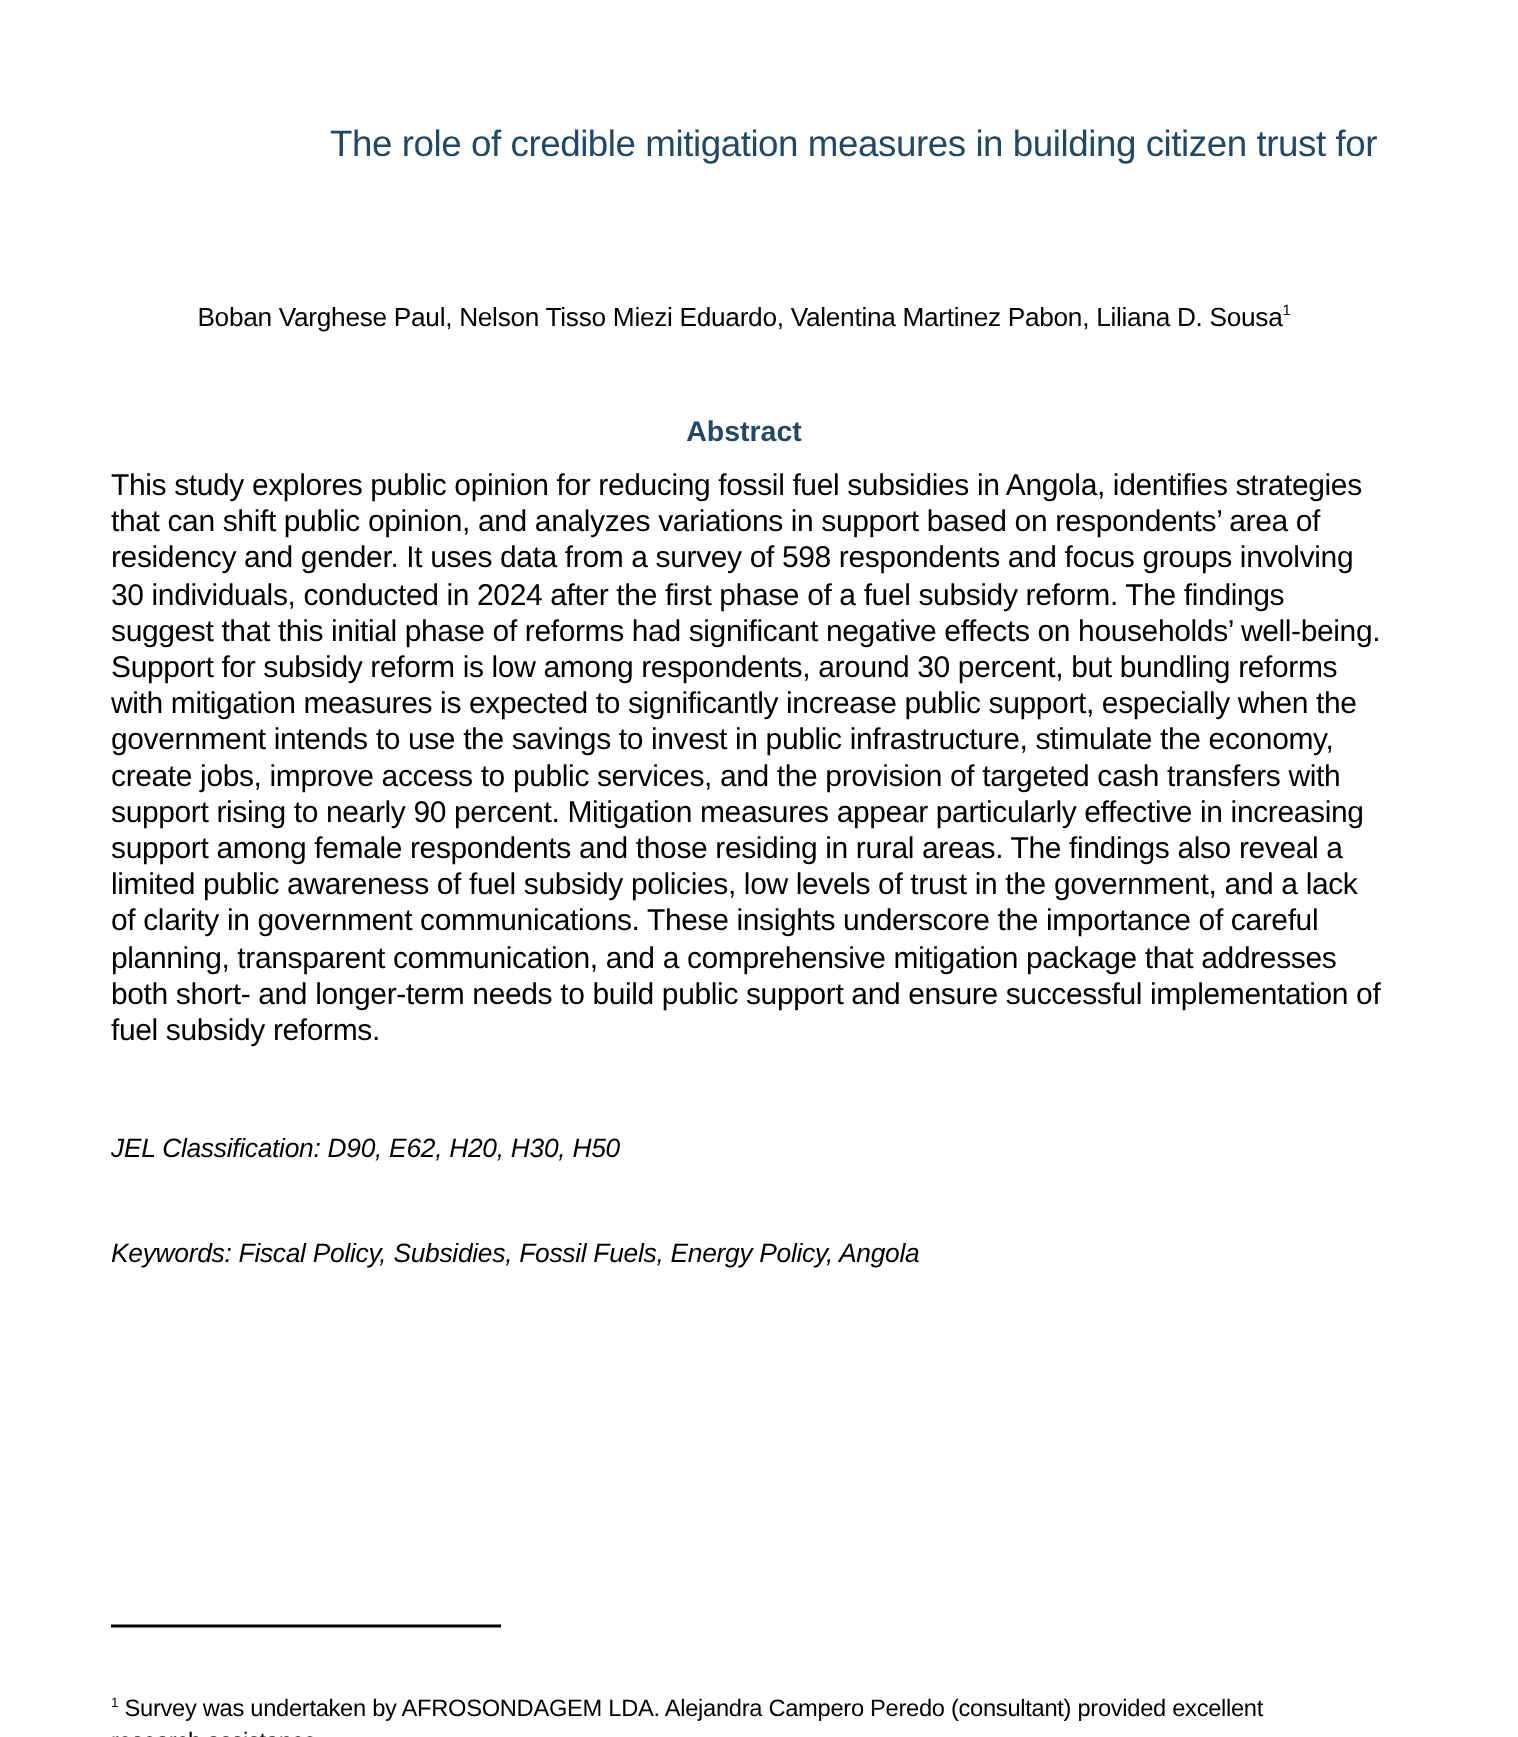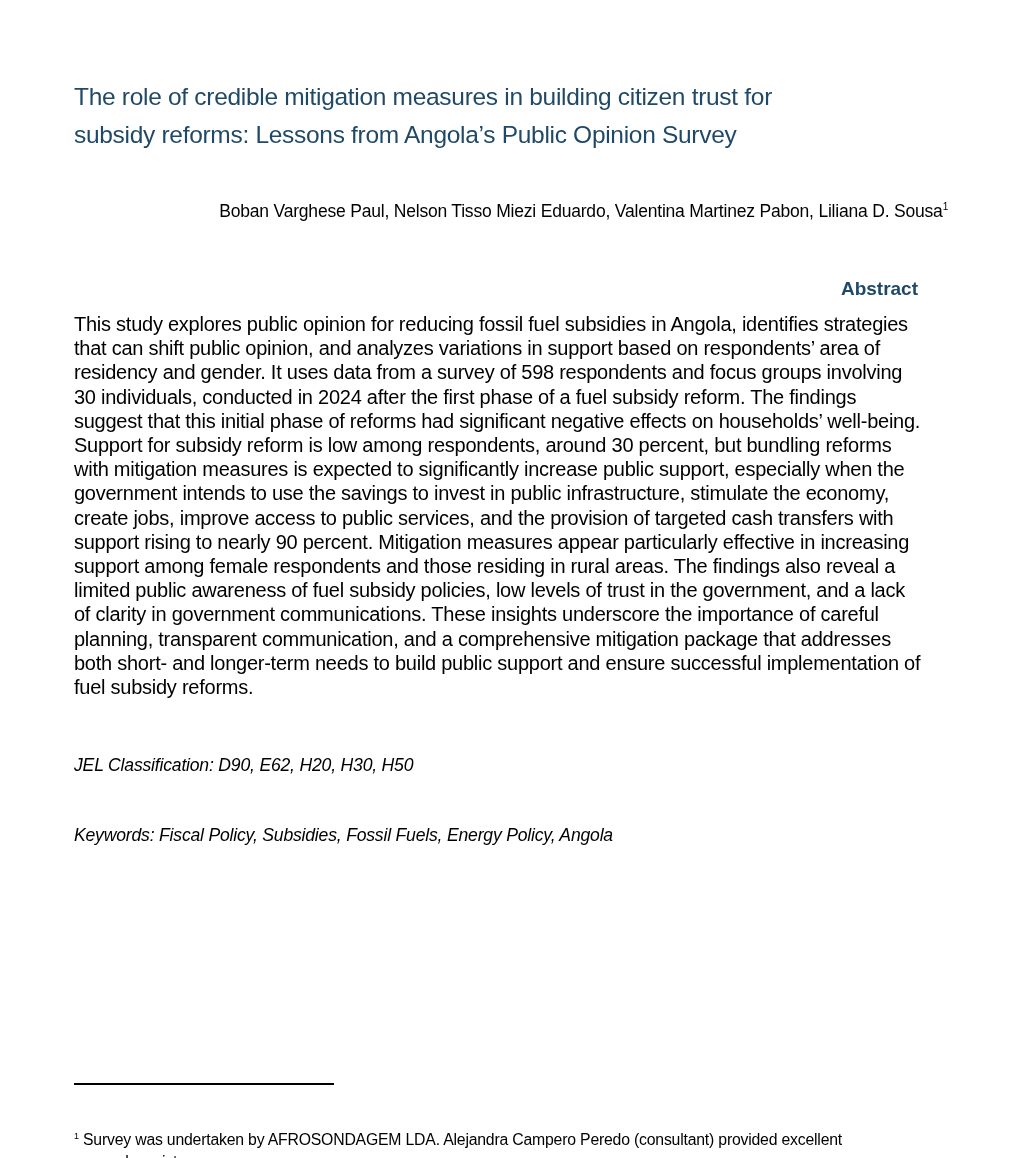--- a/index.html
+++ b/index.html
@@ -2,32 +2,32 @@
 <html><head>
 <meta charset="utf-8">
 <style>
   html, body { margin: 0; padding: 0; background: #ffffff; }
   body {
     width: 1012px; height: 1158px; position: relative; overflow: hidden;
     font-family: "Liberation Sans", sans-serif; color: #000;
   }
   .title {
     position: absolute; left: 74px; top: 78px; width: 844px;
-    text-align: left; color: #1f4966;
+    text-align: right; color: #1f4966;
     font-size: 24.5px; line-height: 38px; letter-spacing: -0.3px;
     margin: 0; font-weight: normal;
   }
   .authors {
-    position: absolute; left: 76px; top: 200px; width: 872px;
-    text-align: right; font-size: 17.5px; line-height: 22px; letter-spacing: -0.2px;
+    position: absolute; left: 60px; top: 200px; width: 872px;
+    text-align: center; font-size: 17.5px; line-height: 22px; letter-spacing: -0.2px;
   }
   .authors sup { font-size: 10px; vertical-align: 7px; line-height: 0; }
   .abstract-heading {
     position: absolute; left: 74px; top: 277px; width: 844px;
-    text-align: right; color: #1f4966; font-weight: bold;
+    text-align: center; color: #1f4966; font-weight: bold;
     font-size: 19px; line-height: 24px; margin: 0;
   }
   .abstract-body {
     position: absolute; left: 74px; top: 312px; width: 848px;
     font-size: 20px; line-height: 24.2px; letter-spacing: -0.25px;
     margin: 0; text-align: left;
   }
   .jel {
     position: absolute; left: 74px; top: 753px; width: 844px;
     font-style: italic; font-size: 17.6px; line-height: 24px; letter-spacing: -0.2px;
@@ -48,21 +48,20 @@
     position: absolute; left: 74px; top: 1129px; width: 800px;
     font-size: 15.8px; line-height: 22px; letter-spacing: -0.2px;
   }
   .footnote sup { font-size: 9px; vertical-align: 6px; line-height: 0; }
 </style>
 </head>
 <body>
 
 <h1 class="title">
   <span>The role of credible mitigation measures in building citizen trust for</span><br>
-  <span>subsidy reforms: Lessons from Angola’s Public Opinion Survey</span>
 </h1>
 
 <div class="authors">
   <span>Boban Varghese Paul, Nelson Tisso Miezi Eduardo, Valentina Martinez Pabon, Liliana D. Sousa</span><sup>1</sup>
 </div>
 
 <h2 class="abstract-heading">Abstract</h2>
 
 <p class="abstract-body">This study explores public opinion for reducing fossil fuel subsidies in Angola, identifies strategies that can shift public opinion, and analyzes variations in support based on respondents’ area of residency and gender. It uses data from a survey of 598 respondents and focus groups involving 30 individuals, conducted in 2024 after the first phase of a fuel subsidy reform. The findings suggest that this initial phase of reforms had significant negative effects on households’ well-being. Support for subsidy reform is low among respondents, around 30 percent, but bundling reforms with mitigation measures is expected to significantly increase public support, especially when the government intends to use the savings to invest in public infrastructure, stimulate the economy, create jobs, improve access to public services, and the provision of targeted cash transfers with support rising to nearly 90 percent. Mitigation measures appear particularly effective in increasing support among female respondents and those residing in rural areas. The findings also reveal a limited public awareness of fuel subsidy policies, low levels of trust in the government, and a lack of clarity in government communications. These insights underscore the importance of careful planning, transparent communication, and a comprehensive mitigation package that addresses both short- and longer-term needs to build public support and ensure successful implementation of fuel subsidy reforms.</p>
 

